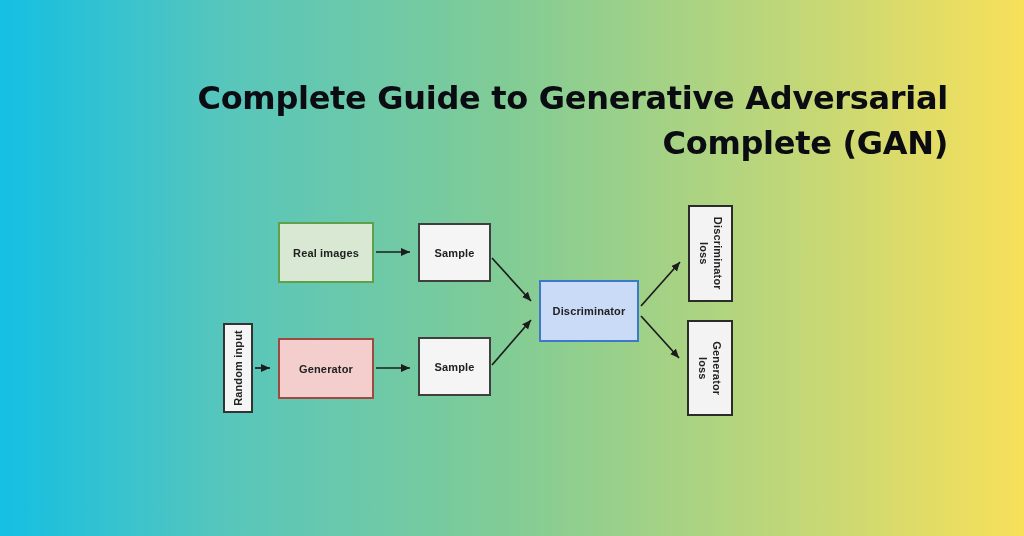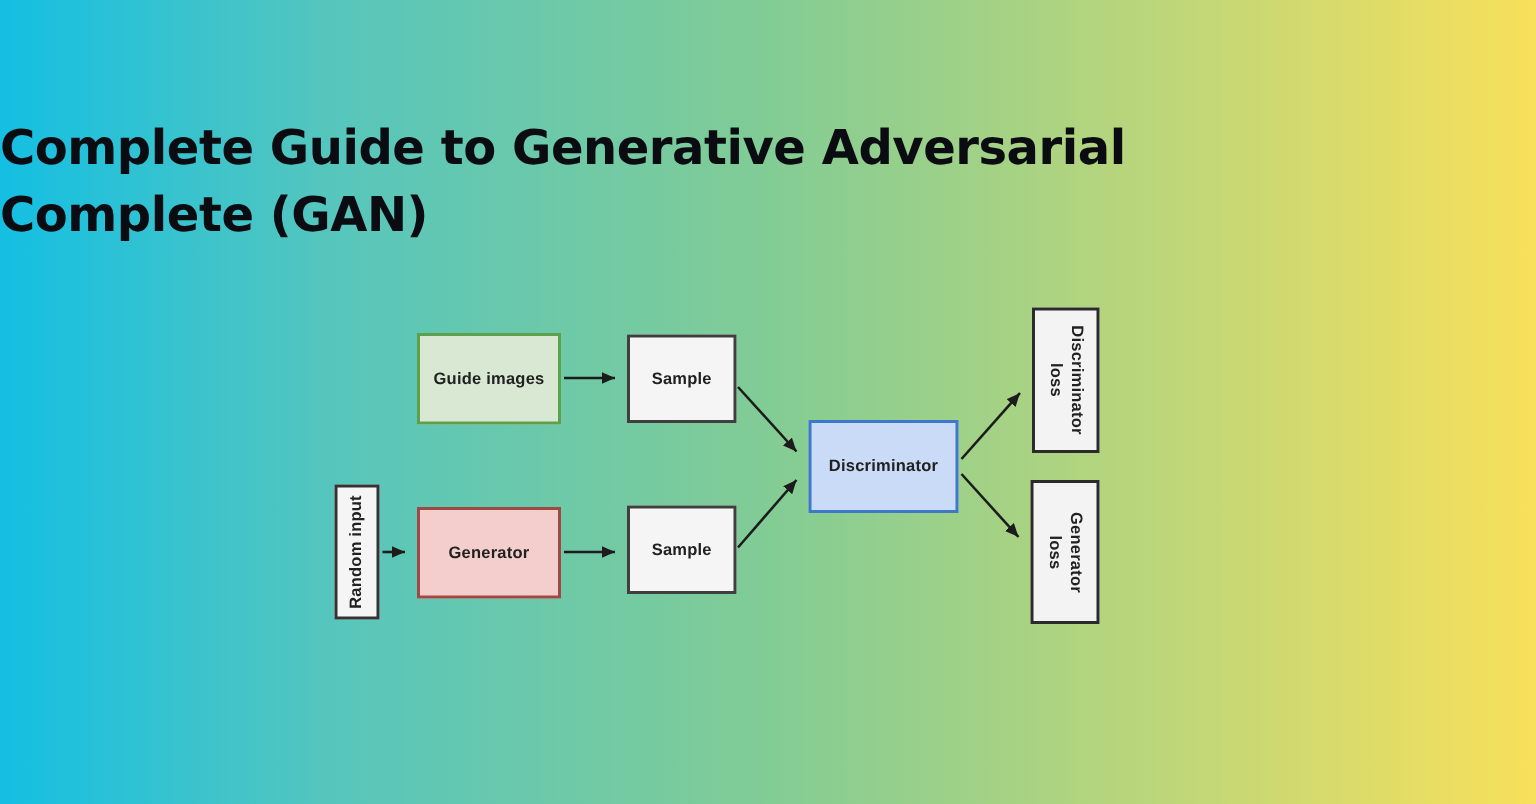--- a/index.html
+++ b/index.html
@@ -5,21 +5,21 @@
   html,body{margin:0;padding:0;}
   .stage{
     position:relative;
     width:1024px;height:536px;
     overflow:hidden;
     background:linear-gradient(to right,#14bfe3 0%,#57c6bc 22%,#82cc95 50%,#c2d777 78%,#f8e05a 100%);
     font-family:"Liberation Sans",sans-serif;
   }
   .title{
     position:absolute;left:0;top:76px;width:948px;
-    text-align:left;
+    text-align:right;
     font-family:"DejaVu Sans",sans-serif;
     font-weight:bold;
     font-size:32px;line-height:45px;
     letter-spacing:-0.3px;
     color:#0b0c12;
   }
   .node{
     position:absolute;
     box-sizing:border-box;
     display:flex;align-items:center;justify-content:center;
@@ -58,21 +58,21 @@
     <line x1="376" y1="252" x2="410" y2="252" stroke="#1c1c1c" stroke-width="1.7" marker-end="url(#ah)"></line>
     <line x1="255" y1="368" x2="270" y2="368" stroke="#1c1c1c" stroke-width="1.7" marker-end="url(#ah)"></line>
     <line x1="376" y1="368" x2="410" y2="368" stroke="#1c1c1c" stroke-width="1.7" marker-end="url(#ah)"></line>
     <line x1="492" y1="258" x2="531" y2="301" stroke="#1c1c1c" stroke-width="1.7" marker-end="url(#ah)"></line>
     <line x1="492" y1="365" x2="531" y2="320" stroke="#1c1c1c" stroke-width="1.7" marker-end="url(#ah)"></line>
     <line x1="641" y1="306" x2="680" y2="262" stroke="#1c1c1c" stroke-width="1.7" marker-end="url(#ah)"></line>
     <line x1="641" y1="316" x2="679" y2="358" stroke="#1c1c1c" stroke-width="1.7" marker-end="url(#ah)"></line>
   </svg>
 
   <div class="node node-real">
-    <span>Guide images</span>
+    <span>Real images</span>
   </div>
 
   <div class="node node-sample-top">
     <span>Sample</span>
   </div>
 
   <div class="node node-random">
     <span class="vlabel-ccw">Random input</span>
   </div>
 

